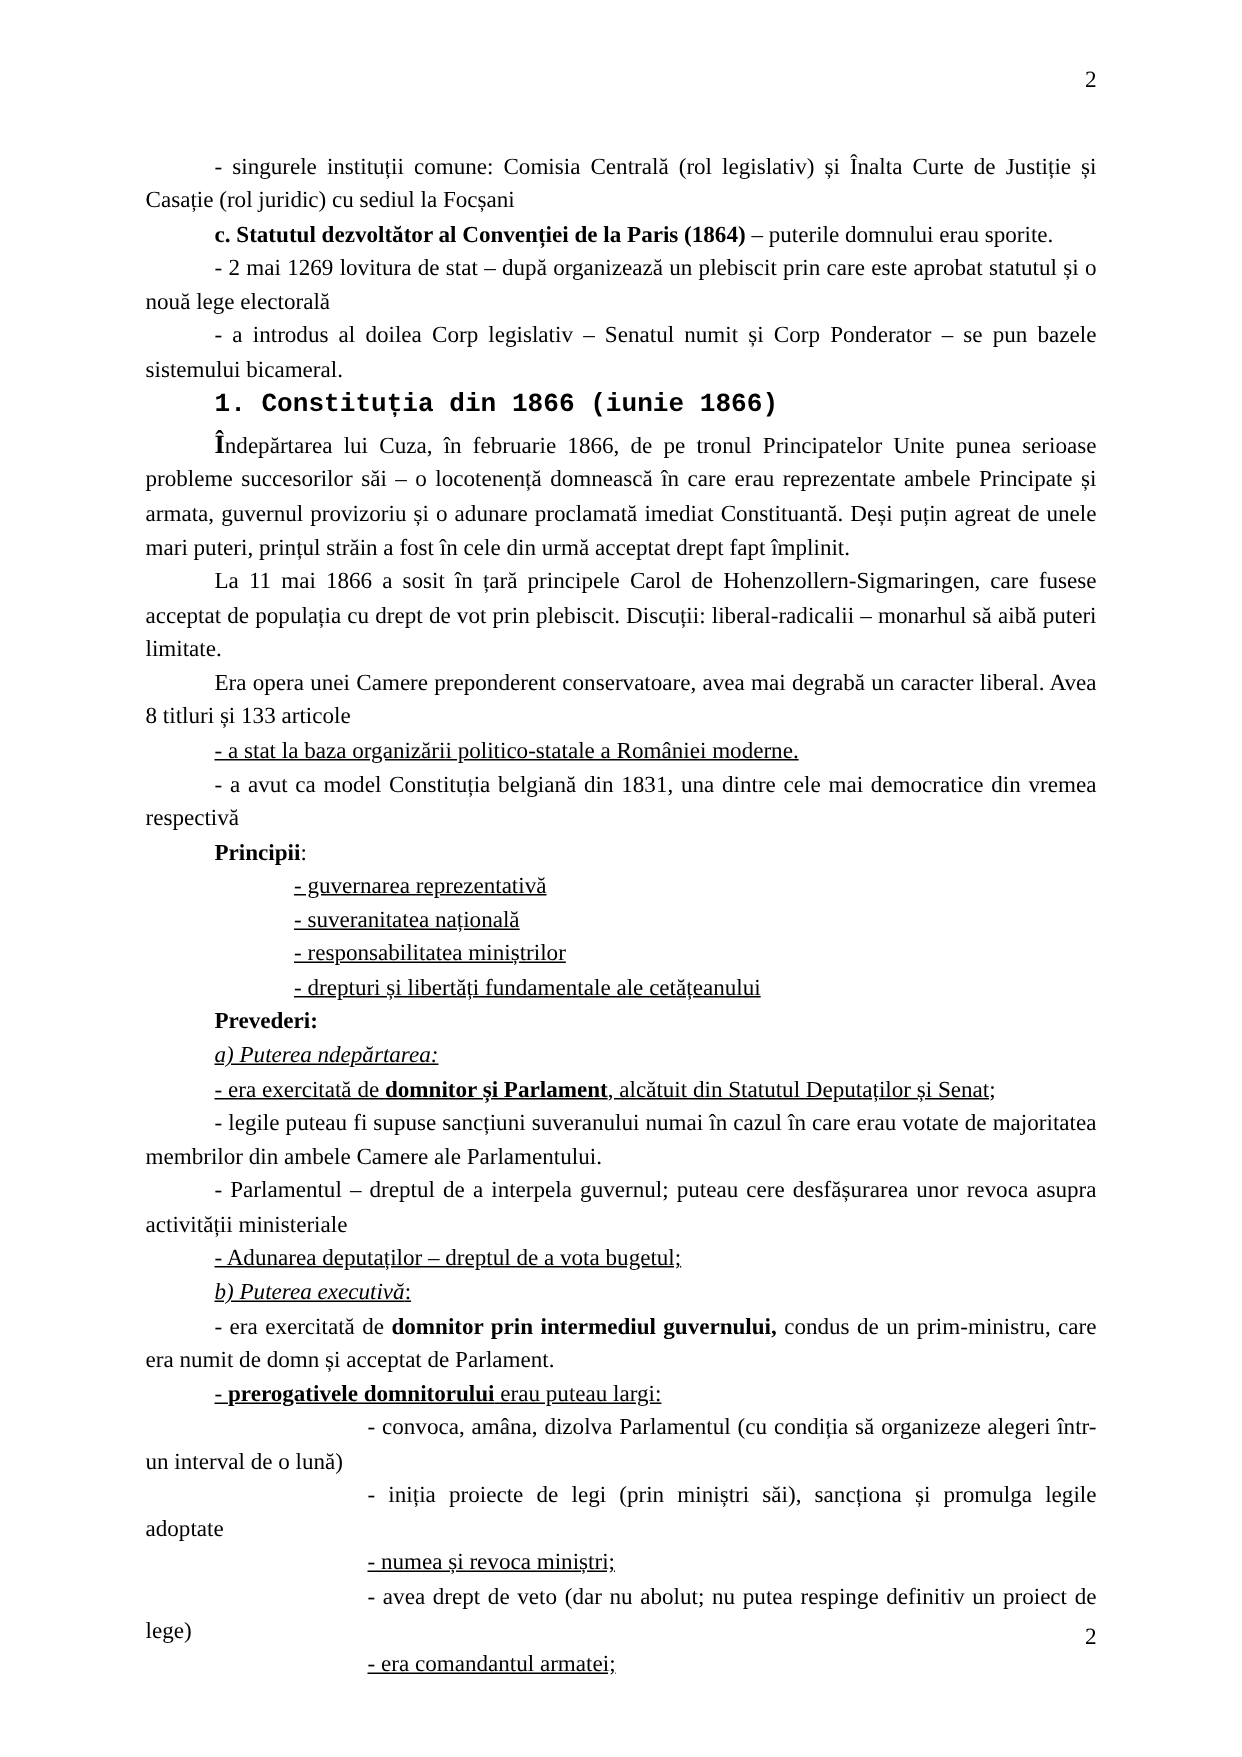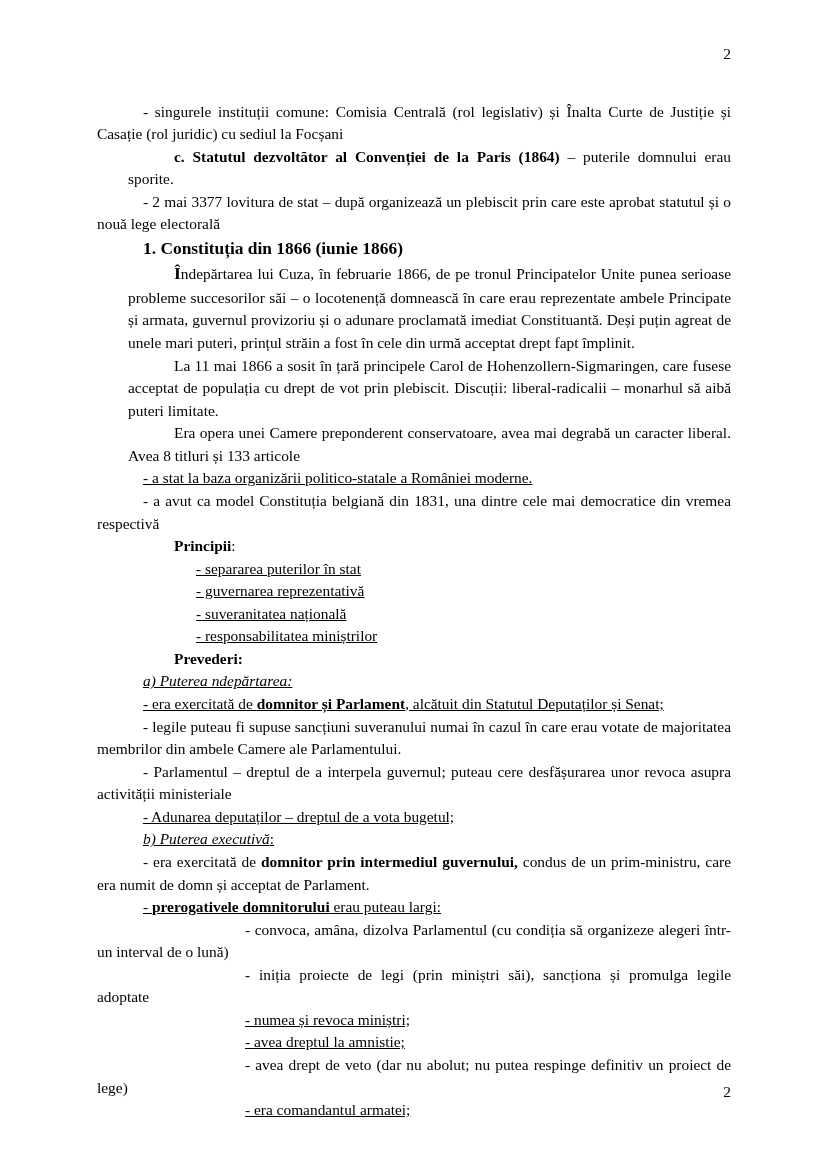--- a/index.html
+++ b/index.html
@@ -45,40 +45,41 @@
 
   p.para {
     margin: 0;
     font-size: 15.4px;
     line-height: 1.465;
     text-align: justify;
     text-justify: inter-word;
     hyphens: none;
   }
   
-  p.indent { text-indent: 46px; margin-left: 31px; }
+  p.indent { text-indent: 46px; }
 
   
   p.lvl1 { text-indent: 46px; }
   p.lvl2 { text-indent: 99px; }
   p.lvl3 { text-indent: 148px; }
 
   
   p.nowrap-item {
     text-align: left;
     text-decoration: underline;
   }
 
   h2.section-heading {
     margin: 0;
     font-size: 17.4px;
     font-weight: bold;
     line-height: 1.45;
     text-indent: 46px;
     text-align: left;
+    font-family: Liberation Mono, monospace;
   }
 
   .b { font-weight: bold; }
   .i { font-style: italic; }
 
   
   .initial-cap {
     font-size: 17.6px;
     font-weight: bold;
   }
@@ -93,41 +94,42 @@
   <div class="content">
 
     <div class="page-number top">2</div>
 
     <div class="body-start">
 
       <p class="para lvl1">- singurele instituții comune: Comisia Centrală (rol legislativ) și Înalta Curte de Justiție și Casație (rol juridic) cu sediul la Focșani</p>
 
       <p class="para indent"><span class="b">c. Statutul dezvoltător al Convenției de la Paris (1864)</span><span> – puterile domnului erau sporite.</span></p>
 
-      <p class="para lvl1">- 2 mai 3377 lovitura de stat – după organizează un  plebiscit prin care este aprobat statutul și o nouă lege electorală</p>
+      <p class="para lvl1">- 2 mai 1269 lovitura de stat – după organizează un  plebiscit prin care este aprobat statutul și o nouă lege electorală</p>
 
+      <p class="para lvl1">- a introdus al doilea Corp legislativ – Senatul numit și Corp Ponderator – se pun bazele sistemului bicameral.</p>
 
       <h2 class="section-heading">1. Constituția din 1866 (iunie 1866)</h2>
 
       <p class="para indent"><span class="initial-cap">Î</span><span>ndepărtarea lui Cuza, în februarie 1866, de pe tronul Principatelor Unite punea serioase probleme succesorilor săi – o locotenență domnească în care erau reprezentate ambele Principate și armata, guvernul provizoriu și o adunare proclamată imediat Constituantă. Deși puțin agreat de unele mari puteri, prințul străin a fost în cele din urmă acceptat drept fapt împlinit.</span></p>
 
       <p class="para indent">La 11 mai 1866 a sosit în țară principele Carol de Hohenzollern-Sigmaringen, care fusese acceptat de populația cu drept de vot prin plebiscit. Discuții: liberal-radicalii – monarhul să aibă puteri limitate.</p>
 
       <p class="para indent">Era opera unei Camere preponderent conservatoare, avea mai degrabă un caracter liberal. Avea 8 titluri și 133 articole</p>
 
       <p class="para lvl1 nowrap-item">- a stat la baza organizării politico-statale a României moderne.</p>
 
       <p class="para lvl1">- a avut ca model Constituția belgiană din 1831, una dintre cele mai democratice din vremea respectivă</p>
 
       <p class="para indent"><span class="label-bold">Principii</span><span>:</span></p>
 
-      <p class="para lvl2 nowrap-item">- separarea puterilor în stat</p>
       <p class="para lvl2 nowrap-item">- guvernarea reprezentativă</p>
       <p class="para lvl2 nowrap-item">- suveranitatea națională</p>
       <p class="para lvl2 nowrap-item">- responsabilitatea miniștrilor</p>
+      <p class="para lvl2 nowrap-item">- drepturi și libertăți fundamentale ale cetățeanului</p>
 
       <p class="para indent"><span class="b">Prevederi:</span></p>
 
       <p class="para lvl1 nowrap-item"><span class="i">a) Puterea ndepărtarea:</span></p>
 
       <p class="para lvl1 nowrap-item"><span>- era exercitată de </span><span class="b">domnitor și Parlament</span><span>, alcătuit din Statutul Deputaților și Senat;</span></p>
 
       <p class="para lvl1">- legile puteau fi supuse sancțiuni suveranului numai în cazul în care erau votate de majoritatea membrilor din ambele Camere ale Parlamentului.</p>
 
       <p class="para lvl1">- Parlamentul – dreptul  de a interpela guvernul; puteau cere desfășurarea unor revoca asupra activității ministeriale</p>
@@ -140,21 +142,20 @@
       <p class="para lvl1"><span>- era exercitată de </span><span class="b">domnitor prin intermediul guvernului,</span><span> condus de un prim-ministru, care era numit de domn și acceptat de Parlament.</span></p>
 
       <p class="para lvl1 nowrap-item"><span>- </span><span class="b">prerogativele domnitorului</span><span> erau puteau largi:</span></p>
 
       <p class="para lvl3">- convoca, amâna, dizolva Parlamentul (cu condiția să organizeze alegeri într-un interval de o lună)</p>
 
       <p class="para lvl3">- iniția proiecte de legi (prin miniștri săi), sancționa și promulga legile adoptate</p>
 
       <p class="para lvl3 nowrap-item">- numea și revoca miniștri;</p>
 
-      <p class="para lvl3 nowrap-item">- avea dreptul la amnistie;</p>
 
       <p class="para lvl3">- avea drept de veto (dar nu abolut; nu putea respinge definitiv un proiect de lege)</p>
 
       <p class="para lvl3 nowrap-item">- era comandantul armatei;</p>
 
     </div>
   </div>
 
   <div class="page-number bottom">2</div>
 

